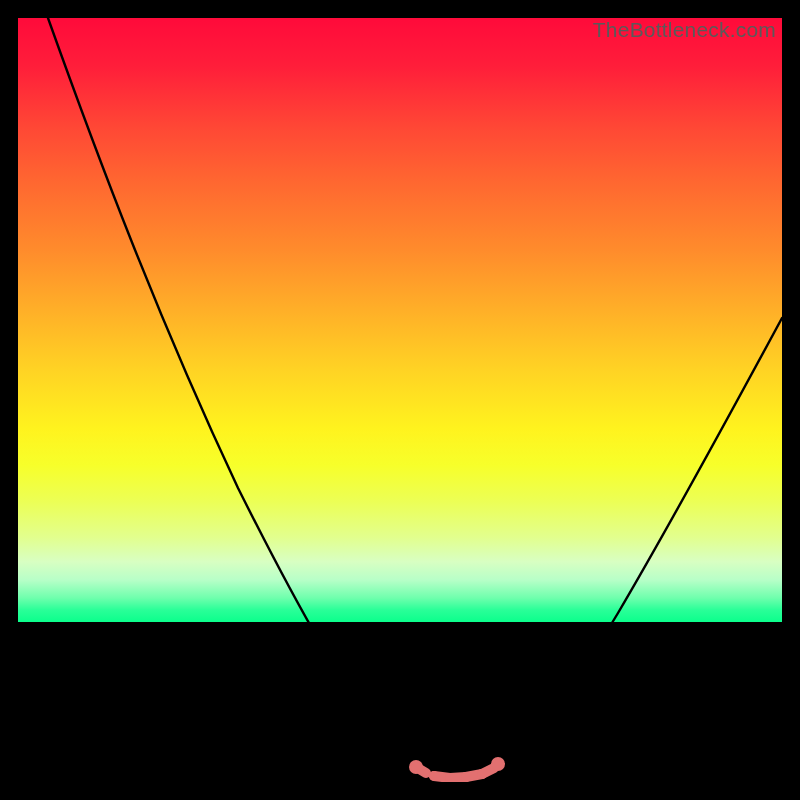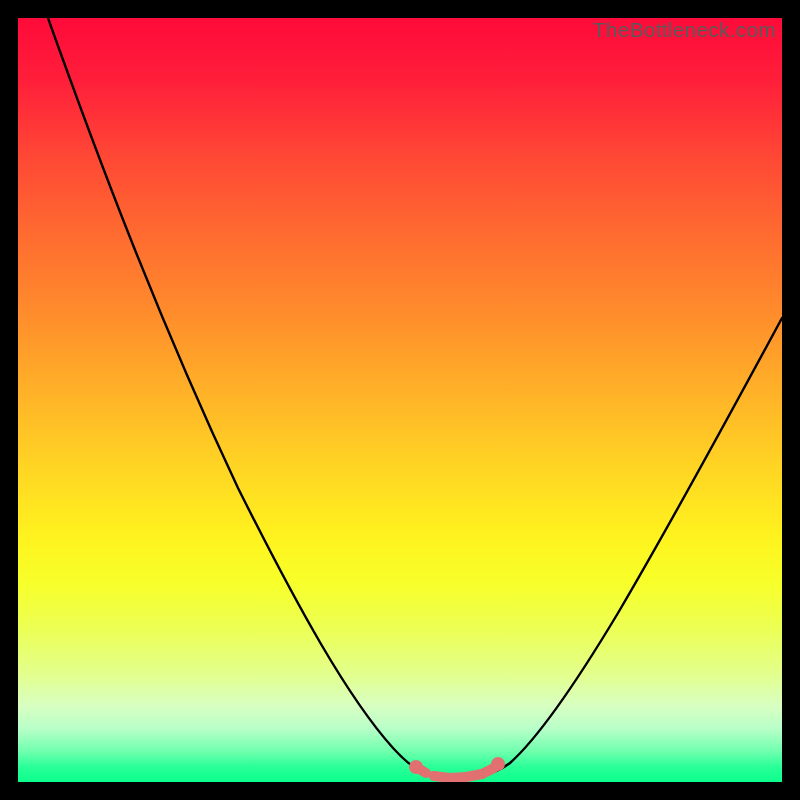--- a/index.html
+++ b/index.html
@@ -15,21 +15,21 @@
     position: relative;
     width: 800px;
     height: 800px;
     background: #000;
   }
   .plot-area {
     position: absolute;
     left: 18px;
     top: 18px;
     width: 764px;
-    height: 764px;
+    height: 604px;
     background: linear-gradient(to bottom,
       #ff0a3a 0%,
       #ff1e3a 8%,
       #ff4735 18%,
       #ff6a30 28%,
       #ff8a2c 38%,
       #ffae28 48%,
       #ffd224 58%,
       #fff31e 68%,
       #f7ff2a 74%,

